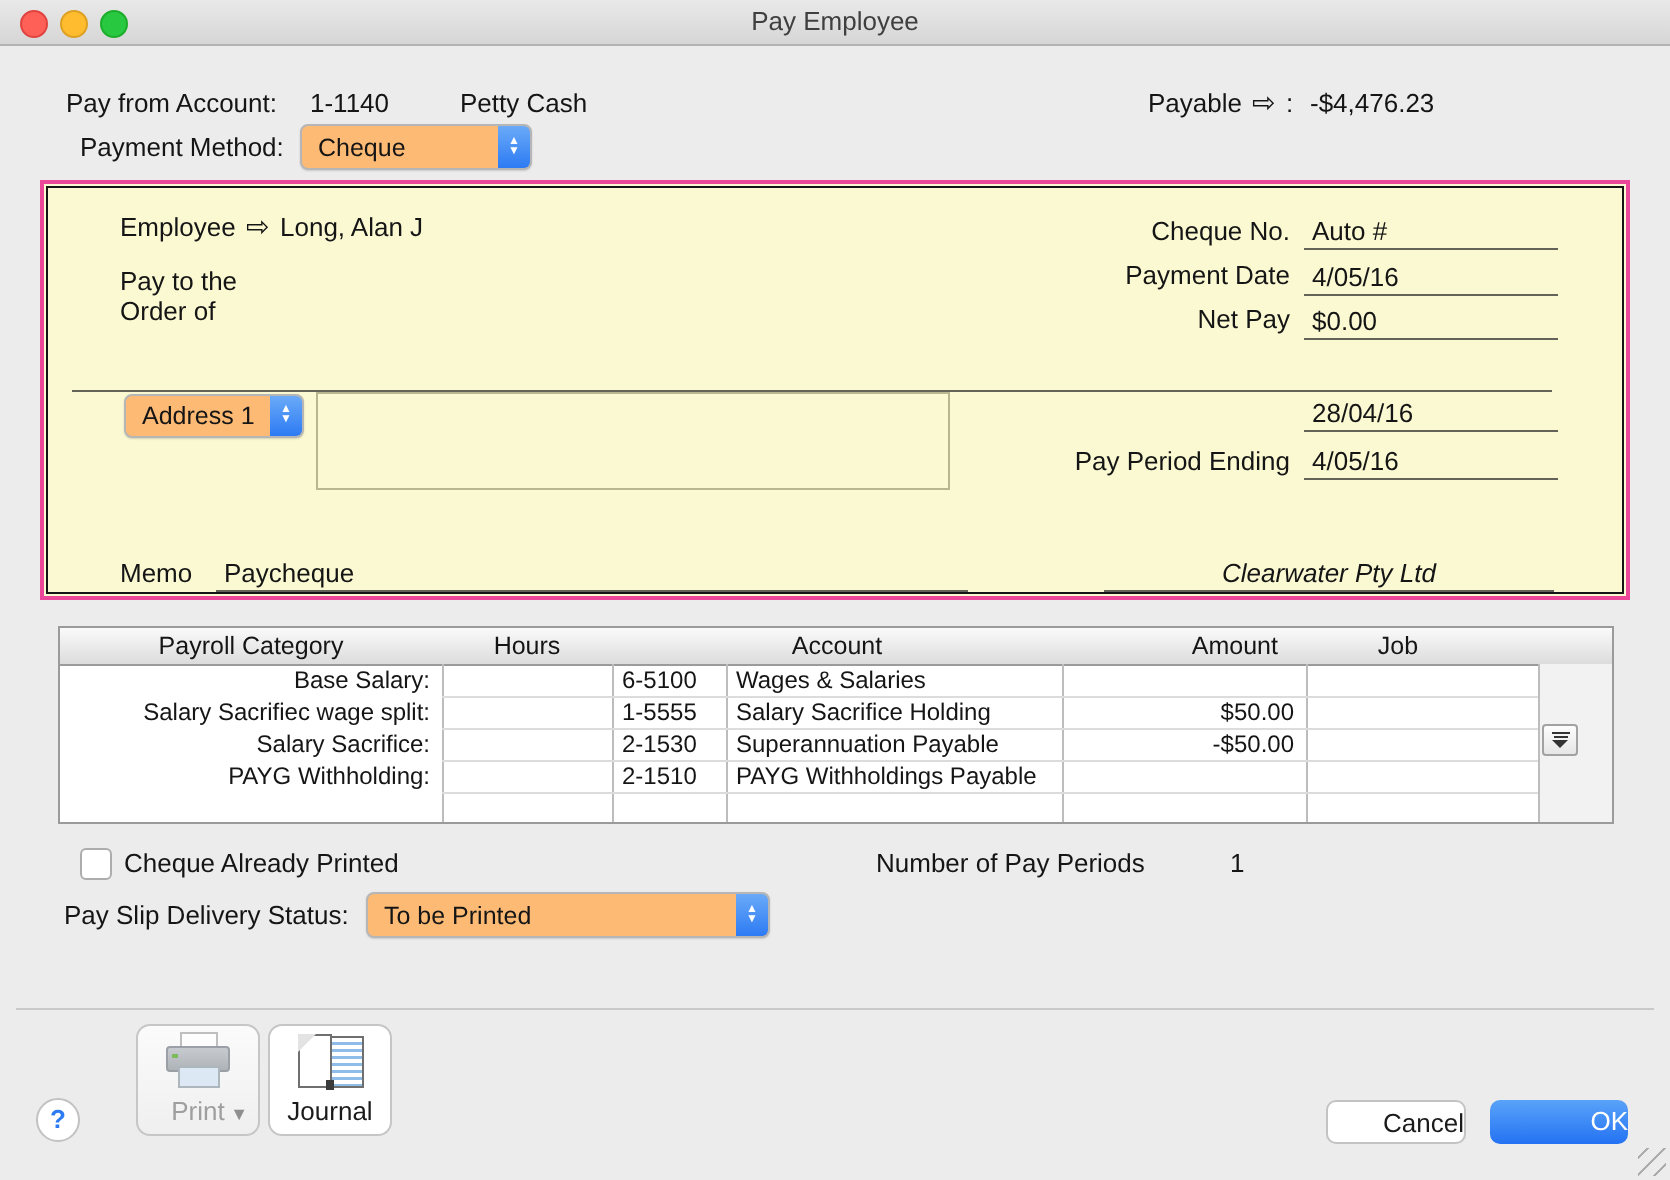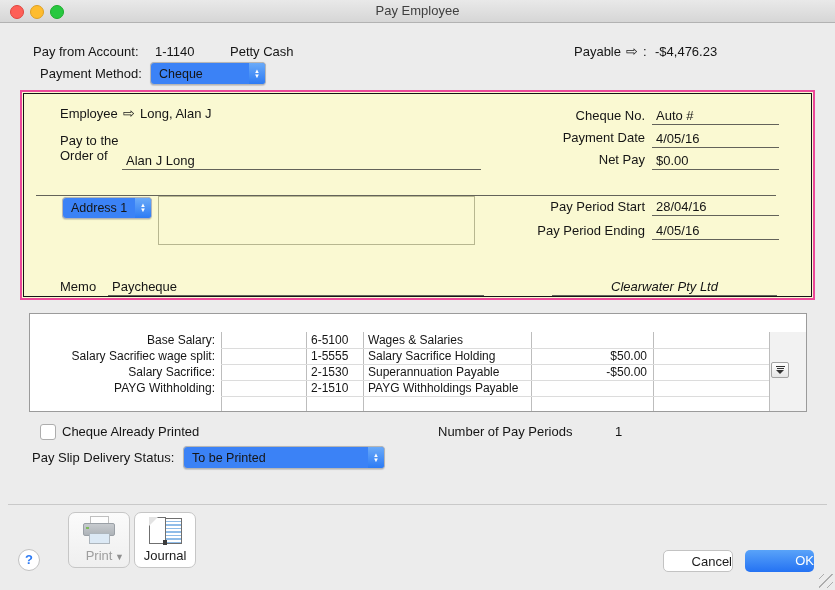--- a/index.html
+++ b/index.html
@@ -26,21 +26,21 @@
   .lbl{position:absolute;font-size:13px;line-height:15px;white-space:nowrap;color:#151515;}
   .rlbl{text-align:right;}
   .field{
     position:absolute;border-bottom:1px solid #63635A;
     font-size:13px;line-height:17px;height:17px;
     padding-left:4px;white-space:nowrap;background:transparent;
   }
   .hline{position:absolute;height:0;border-top:1px solid #63635A;}
   
   .popup{
-    position:absolute;background:#3b82f6;border:1px solid #B6B6B6;border-radius:4px;
+    position:absolute;background:#fdba74;border:1px solid #B6B6B6;border-radius:4px;
     box-shadow:0 0.5px 1px rgba(0,0,0,.15);
     display:flex;align-items:center;overflow:hidden;
   }
   .popup-text{flex:1;font-size:12.5px;padding-left:8px;white-space:nowrap;overflow:hidden;}
   .stepper{
     width:16px;align-self:stretch;
     background:linear-gradient(#6AAAF8,#2D7BF4);
     display:flex;flex-direction:column;align-items:center;justify-content:center;
     color:#fff;
   }
@@ -152,52 +152,57 @@
 
   <div class="lbl" style="left:38px;top:14px;">Employee</div>
   <div class="lbl arrow-icon" style="left:101px;top:14px;">⇨</div>
   <div class="lbl" style="left:118px;top:14px;">Long, Alan J</div>
 
   <div class="lbl rlbl" style="left:430px;top:16px;width:193px;">Cheque No.</div>
   <div class="field" style="left:630px;top:15px;width:123px;">Auto #</div>
 
   <div class="lbl" style="left:38px;top:41px;">Pay to the</div>
   <div class="lbl" style="left:38px;top:56px;">Order of</div>
-  <div class="field" style="left:100px;top:60px;width:355px;">Alan J Long</div>
 
   <div class="lbl rlbl" style="left:430px;top:38px;width:193px;">Payment Date</div>
   <div class="field" style="left:630px;top:38px;width:123px;">4/05/16</div>
 
   <div class="lbl rlbl" style="left:430px;top:60px;width:193px;">Net Pay</div>
   <div class="field" style="left:630px;top:60px;width:123px;">$0.00</div>
 
   <div class="hline" style="left:14px;top:103px;width:740px;"></div>
 
   <div class="popup" style="left:40px;top:105px;width:88px;height:20px;">
     <span class="popup-text">Address 1</span>
     <span class="stepper">
       <span>▲</span>
         <span>▼</span>
     </span>
   </div>
   <div class="addr-box" style="left:136px;top:104px;width:315px;height:47px;"></div>
 
-  <div class="lbl rlbl" style="left:430px;top:107px;width:193px;">Pay Period Start</div>
   <div class="field" style="left:630px;top:106px;width:123px;">28/04/16</div>
 
   <div class="lbl rlbl" style="left:430px;top:131px;width:193px;">Pay Period Ending</div>
   <div class="field" style="left:630px;top:130px;width:123px;">4/05/16</div>
 
   <div class="lbl" style="left:38px;top:187px;">Memo</div>
   <div class="field sig" style="left:530px;top:186px;width:225px;text-align:center;padding-left:0;">Clearwater Pty Ltd</div>
 
   <div class="field" style="left:86px;top:186px;width:372px;">Paycheque</div>
 </div>
 
 <div class="abs ptable">
+  <div class="thead">
+    <div class="hcell" style="left:0;width:191px;text-align:center;">Payroll Category</div>
+    <div class="hcell" style="left:191px;width:85px;text-align:center;">Hours</div>
+    <div class="hcell" style="left:276px;width:225px;text-align:center;">Account</div>
+    <div class="hcell" style="left:501px;width:108px;text-align:right;">Amount</div>
+    <div class="hcell" style="left:623px;width:92px;text-align:center;">Job</div>
+  </div>
 
   <div class="gutter"></div>
 
   <div class="vline" style="left:191px;"></div>
   <div class="vline" style="left:276px;"></div>
   <div class="vline" style="left:333px;"></div>
   <div class="vline" style="left:501px;"></div>
   <div class="vline" style="left:623px;"></div>
   <div class="vline" style="left:739px;"></div>
   <div class="rline" style="top:34px;"></div>

